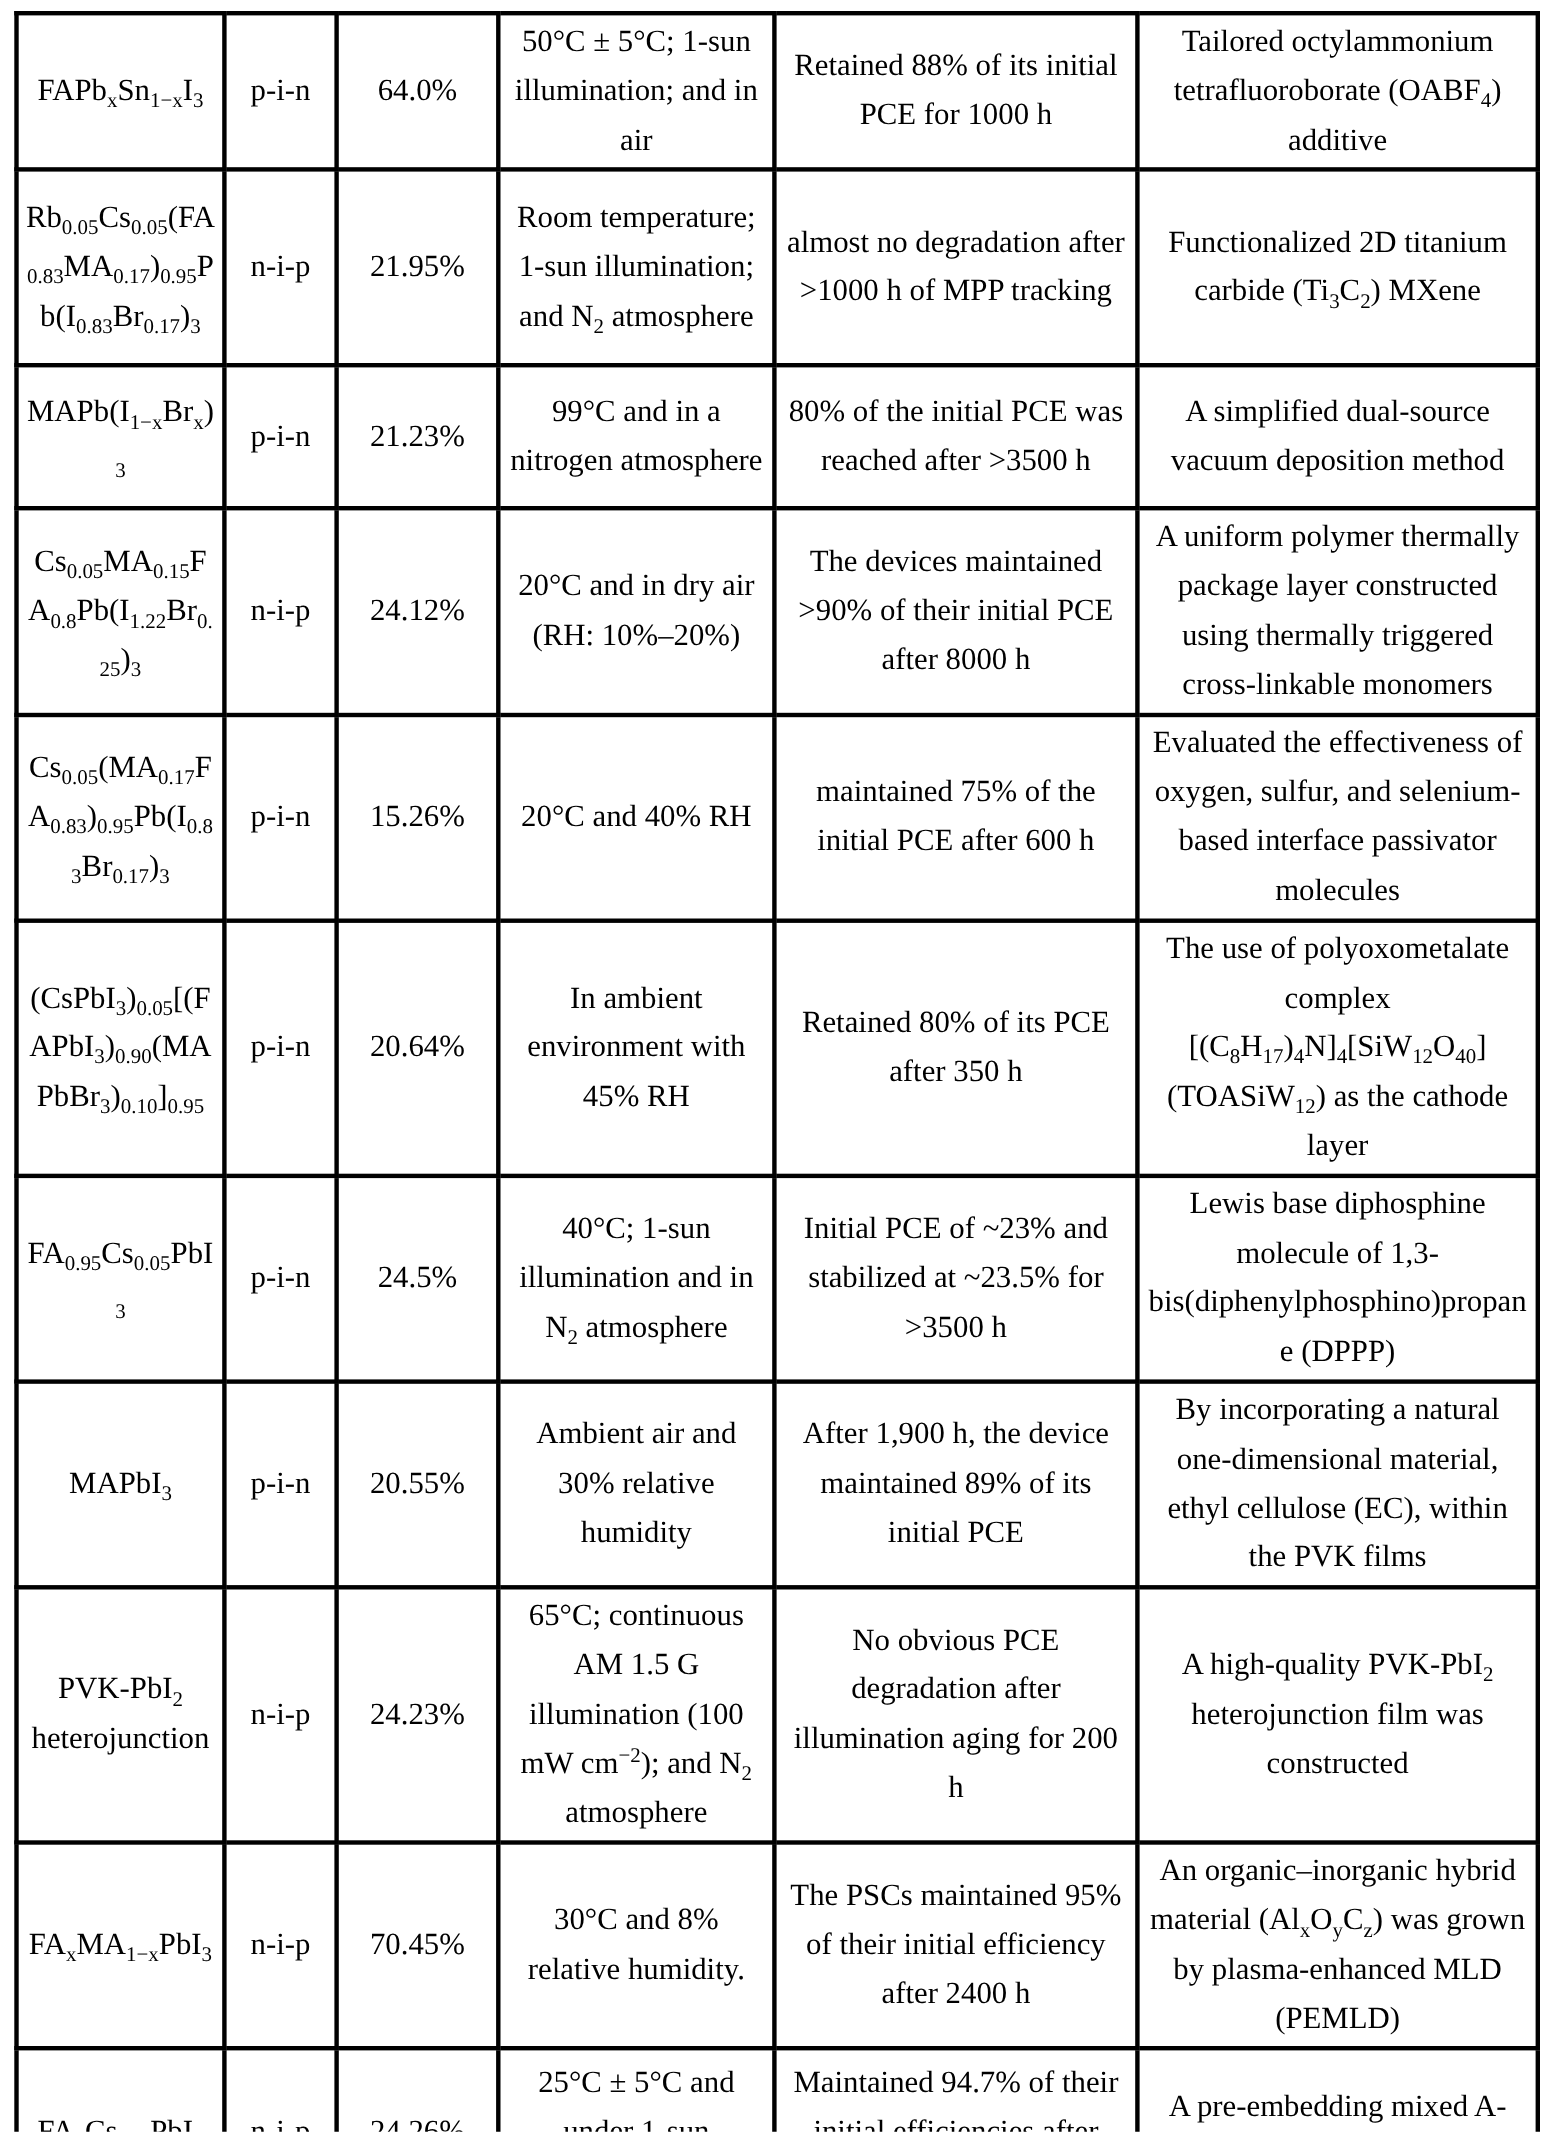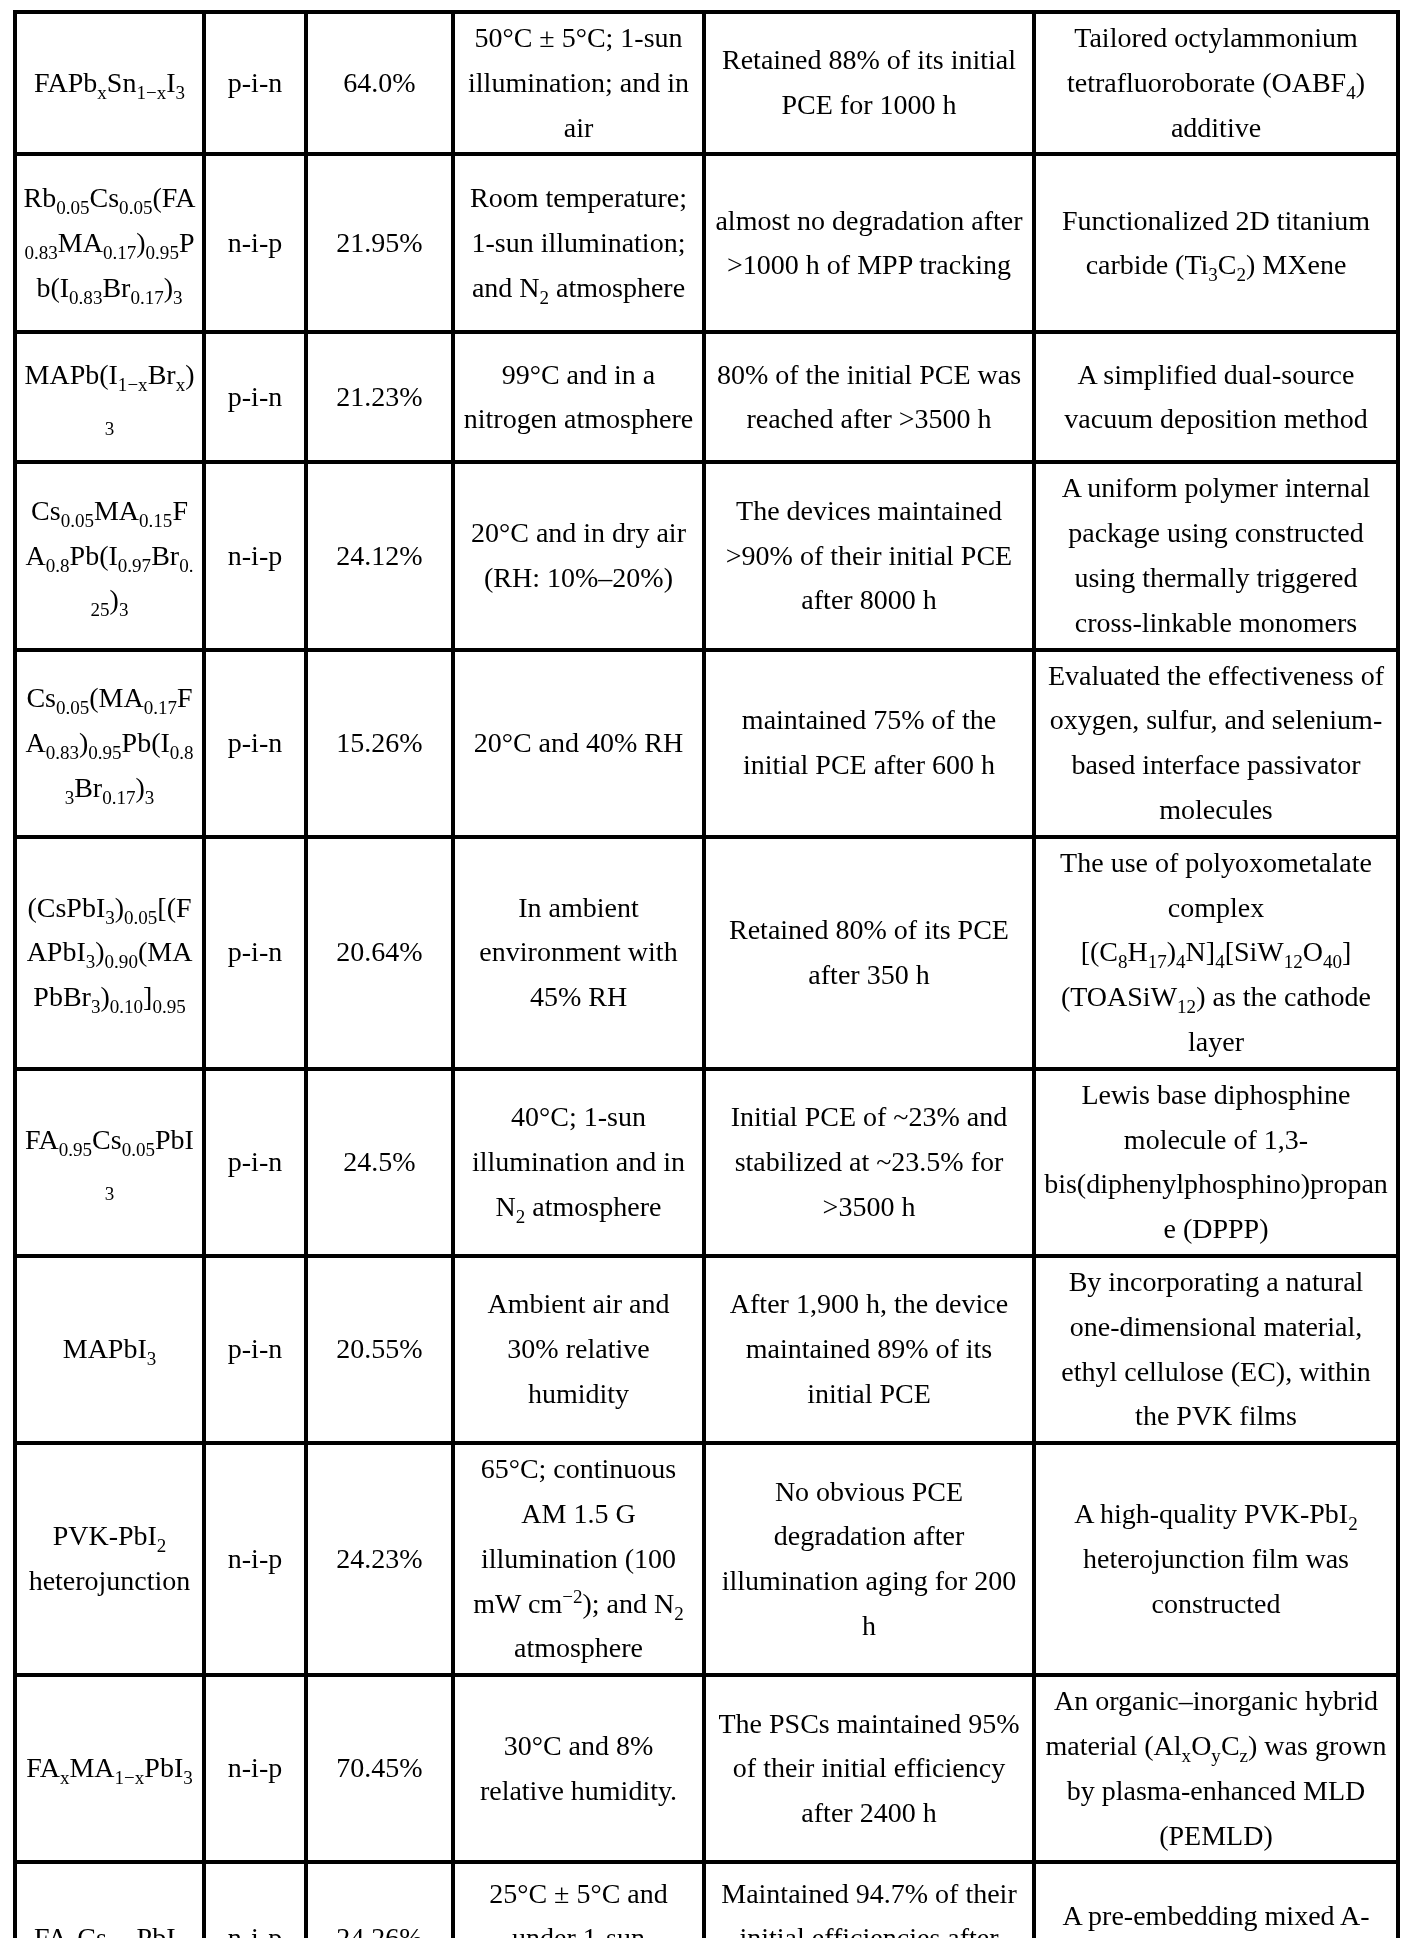--- a/index.html
+++ b/index.html
@@ -71,26 +71,26 @@
     </tr>
     <tr style="height:130px">
       <td>MAPb(I<sub>1−x</sub>Br<sub>x</sub>)<sub>3</sub></td>
       <td>p-i-n</td>
       <td>21.23%</td>
       <td>99°C and in a nitrogen atmosphere</td>
       <td>80% of the initial PCE was reached after &gt;3500 h</td>
       <td>A simplified dual-source vacuum deposition method</td>
     </tr>
     <tr style="height:180px">
-      <td>Cs<sub>0.05</sub>MA<sub>0.15</sub>FA<sub>0.8</sub>Pb(I<sub>0.97</sub>Br<sub>0.25</sub>)<sub>3</sub></td>
+      <td>Cs<sub>0.05</sub>MA<sub>0.15</sub>FA<sub>0.8</sub>Pb(I<sub>1.22</sub>Br<sub>0.25</sub>)<sub>3</sub></td>
       <td>n-i-p</td>
       <td>24.12%</td>
       <td>20°C and in dry air (RH: 10%–20%)</td>
       <td>The devices maintained &gt;90% of their initial PCE after 8000 h</td>
-      <td>A uniform polymer internal package using constructed using thermally triggered cross-linkable monomers</td>
+      <td>A uniform polymer thermally package layer constructed using thermally triggered cross-linkable monomers</td>
     </tr>
     <tr style="height:169px">
       <td>Cs<sub>0.05</sub>(MA<sub>0.17</sub>FA<sub>0.83</sub>)<sub>0.95</sub>Pb(I<sub>0.83</sub>Br<sub>0.17</sub>)<sub>3</sub></td>
       <td>p-i-n</td>
       <td>15.26%</td>
       <td>20°C and 40% RH</td>
       <td>maintained 75% of the initial PCE after 600 h</td>
       <td>Evaluated the effectiveness of oxygen, sulfur, and selenium-based interface passivator molecules</td>
     </tr>
     <tr style="height:223px">

